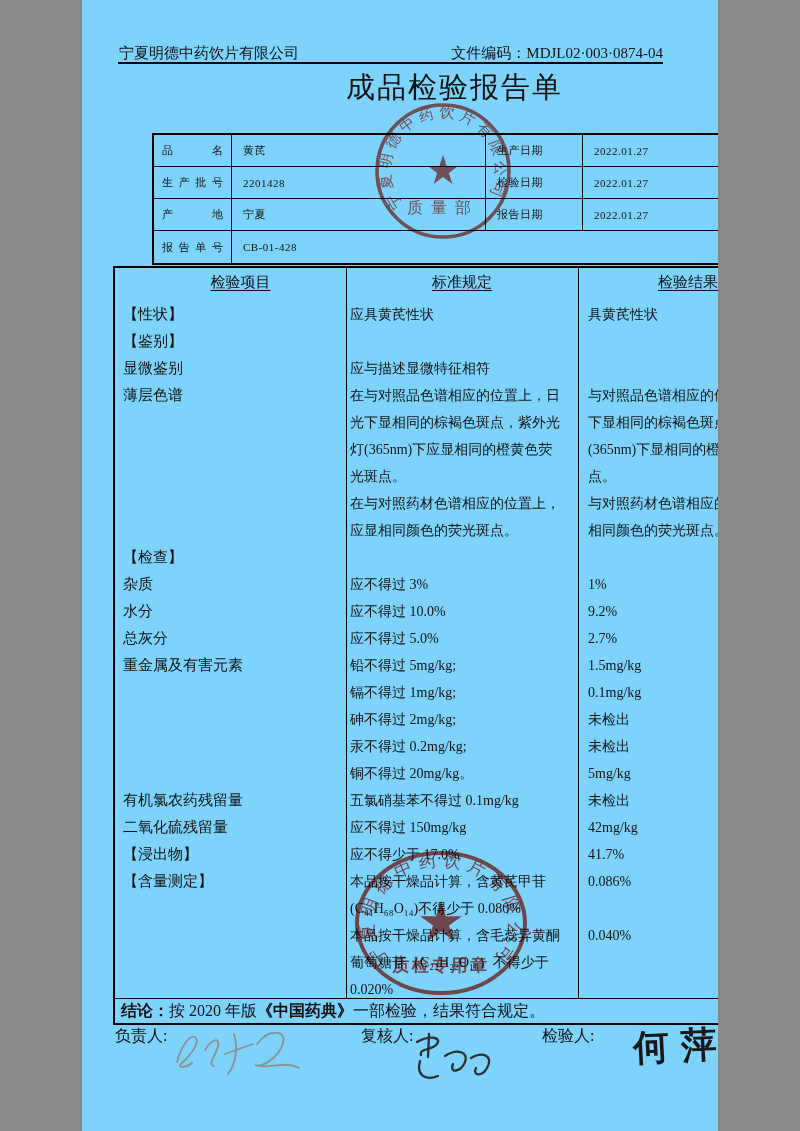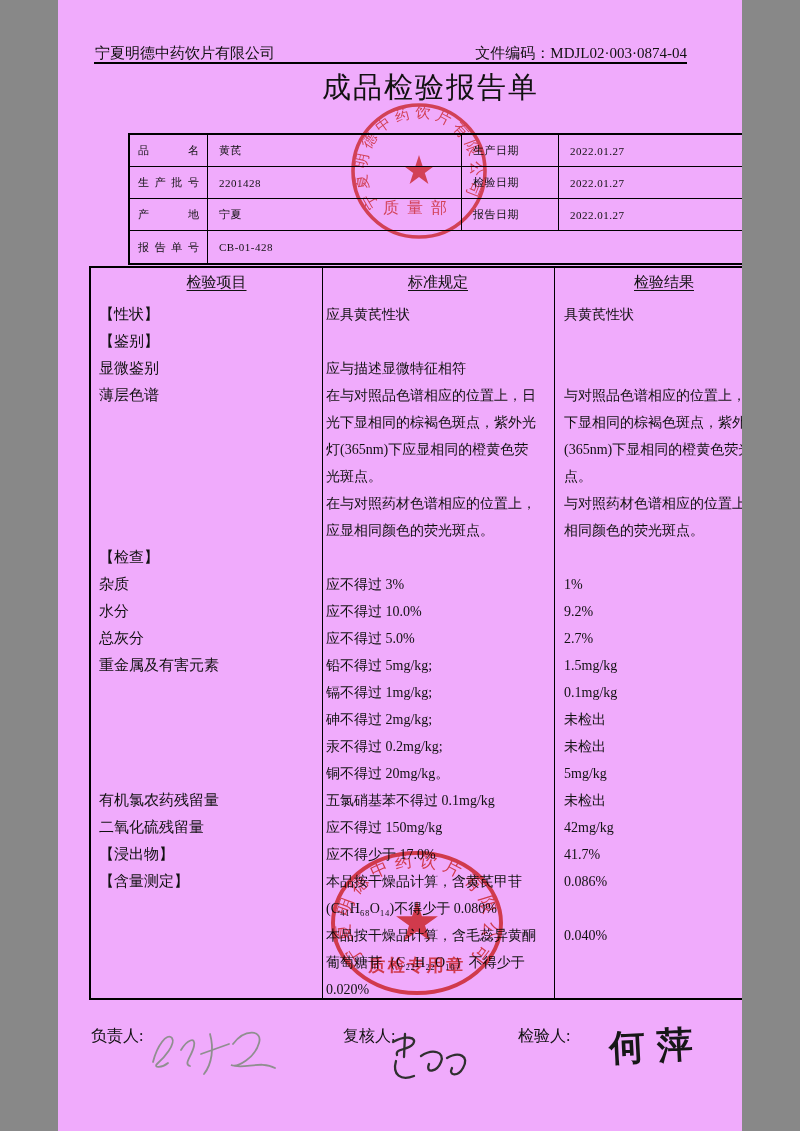--- a/index.html
+++ b/index.html
@@ -1,20 +1,20 @@
 <!DOCTYPE html>
 <html><head>
 <meta charset="utf-8">
 <style>
   html,body{margin:0;padding:0;background:#888;}
   .page{
     position:relative;
-    width:684px;height:1131px;
+    width:636px;height:1131px;
     margin:0 auto;
-    background:#f0abfc;
+    background:#7dd3fc;
     font-family:"Liberation Serif","DejaVu Serif",serif;
     color:#111;
     overflow:hidden;
   }
   
   .header-row{
     position:absolute;left:37px;right:55px;top:44px;
     display:flex;justify-content:space-between;
     font-size:15px;line-height:18px;
   }
@@ -69,21 +69,21 @@
   .mrow .c3{width:220px;padding-left:10px;box-sizing:border-box;font-size:14px;line-height:27px;white-space:pre;}
   .mt-conclusion{
     border-top:1.5px solid #000;height:24px;line-height:24px;
     padding-left:6px;font-size:16px;white-space:nowrap;overflow:hidden;
   }
   .bold{font-weight:bold;}
   
   .sig-row{position:absolute;left:31px;top:1026px;width:700px;height:80px;font-size:16px;}
   .sig-label{position:absolute;top:0;}
   .sig-label.owner{left:2px;}
-  .sig-label.reviewer{left:254px;}
+  .sig-label.reviewer{left:248px;}
   .sig-label.inspector{left:429px;}
   .sig-svg{position:absolute;}
   .sig-name{
     position:absolute;left:520px;top:-4px;
     font-size:36px;font-weight:bold;letter-spacing:12px;color:#171717;
     transform:rotate(-3deg);white-space:nowrap;
   }
   
   .stamp{position:absolute;mix-blend-mode:multiply;pointer-events:none;}
   .stamp.quality{left:287px;top:97px;opacity:.8;}
@@ -244,20 +244,23 @@
             <div class="c3">0.086%</div>
           </div>
           <div class="mrow">
             <div class="c1">&nbsp;</div>
             <div class="c2">本品按干燥品计算，含毛蕊异黄酮
 葡萄糖苷（C₂₂H₂₂O₁₀）不得少于
 0.020%</div>
             <div class="c3">0.040%</div>
           </div>
         </div>
+    </div>
+    <div class="mt-conclusion">
+      <span class="bold">结论：</span><span>按 2020 年版</span><span class="bold">《中国药典》</span><span>一部检验，结果符合规定。</span>
     </div>
   </div>
 
   <div class="sig-row">
     <span class="sig-label owner">负责人:</span>
     <svg class="sig-svg" style="left:58px;top:-4px;" width="135" height="62" viewBox="0 0 135 62">
       <g fill="none" stroke="#8f8f8f" stroke-width="1.8" stroke-linecap="round">
         <path d="M6,40 C10,24 20,10 25,16 C29,22 17,36 10,42 C6,46 15,46 21,41"></path>
         <path d="M34,28 C40,18 49,14 47,24 C45,34 36,42 43,44"></path>
         <path d="M54,32 L82,22 M63,12 C67,26 65,42 57,52"></path>

